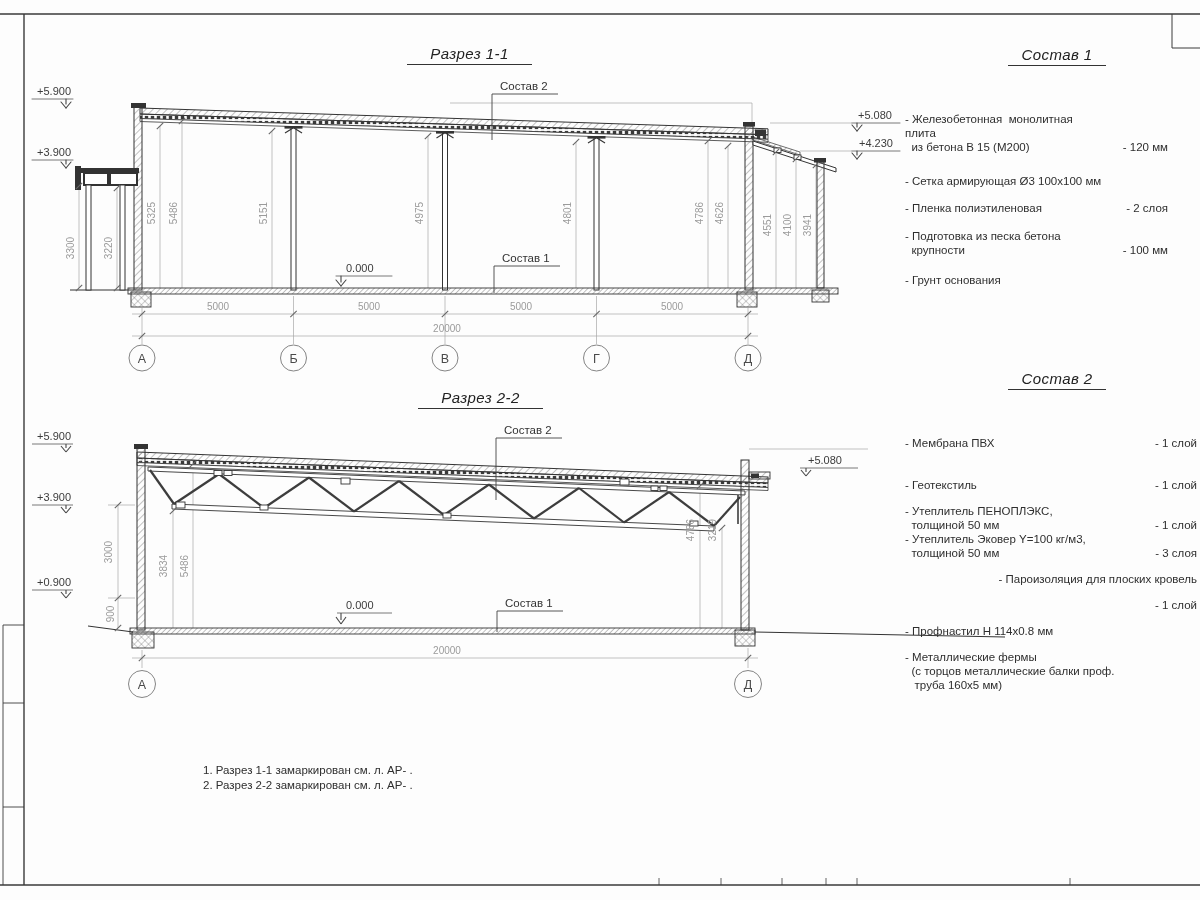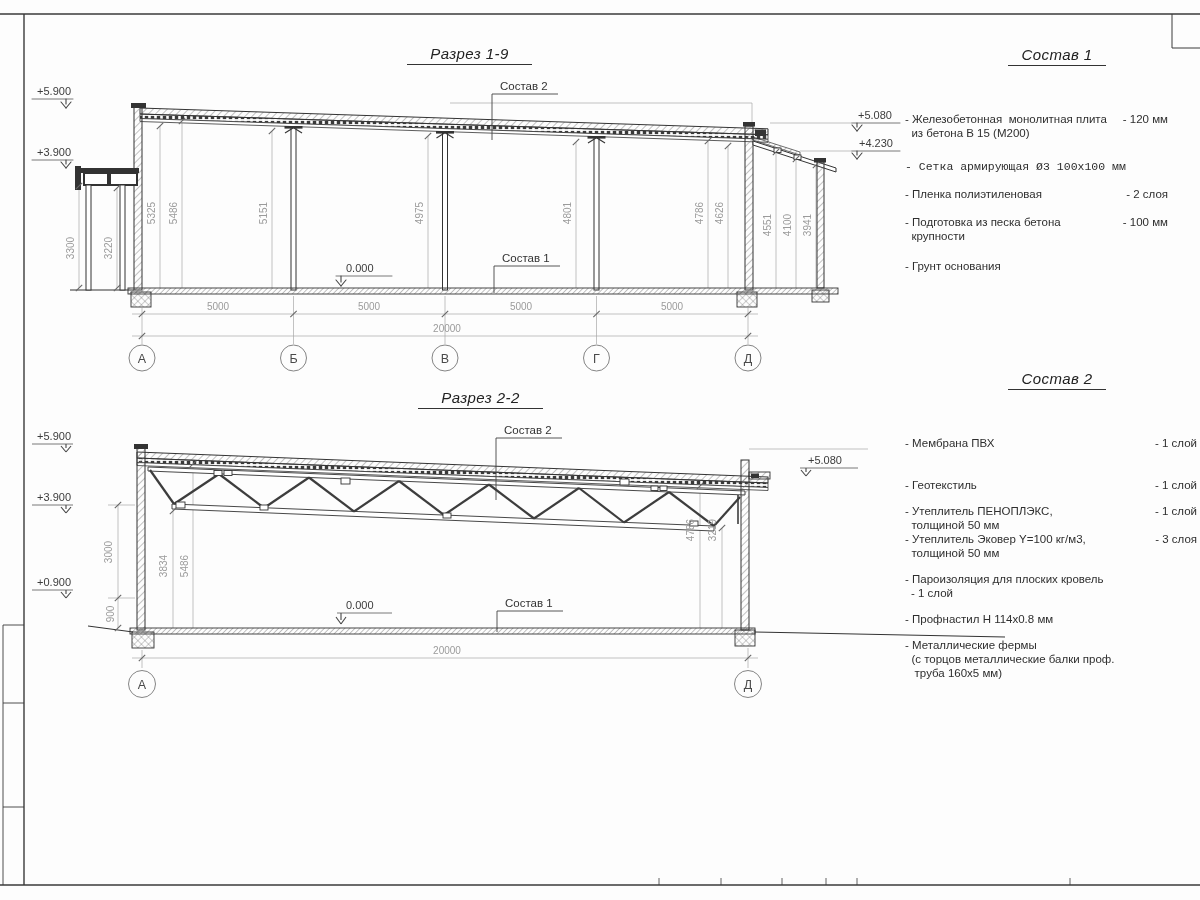--- a/index.html
+++ b/index.html
@@ -8,21 +8,21 @@
   svg{position:absolute;left:0;top:0;}
   .dim{font:10px "Liberation Sans",sans-serif;fill:#9b9b9b;}
   .elev{font:11px "Liberation Sans",sans-serif;fill:#3c3c3c;}
   .axis{font:12.5px "Liberation Sans",sans-serif;fill:#4a4a4a;}
   .lbl{font:11.5px "Liberation Sans",sans-serif;fill:#333;}
   .sec-title{position:absolute;font:italic 15px "Liberation Sans",sans-serif;color:#222;
              text-align:center;border-bottom:1.2px solid #333;padding-bottom:2px;letter-spacing:.4px;}
   .comp-title{position:absolute;font:italic 15px "Liberation Sans",sans-serif;color:#222;
               text-align:center;border-bottom:1.2px solid #333;padding-bottom:2px;letter-spacing:.4px;}
   .comp-list{position:absolute;font:11.5px "Liberation Sans",sans-serif;color:#2e2e2e;}
-  .comp-item{display:flex;}
+  .comp-item{display:flex;align-items:flex-end;gap:12px;}
   .comp-name{flex:1;white-space:pre-wrap;line-height:14px;}
   .comp-val{white-space:nowrap;line-height:14px;padding-left:6px;}
   .notes{position:absolute;font:11.5px "Liberation Sans",sans-serif;color:#2e2e2e;line-height:15px;}
   .notes div{white-space:pre;}
 </style>
 </head>
 <body>
 
 <div id="sheet">
 
@@ -374,31 +374,31 @@
       <text class="lbl" x="504" y="434">Состав 2</text>
       <line x1="496" y1="438" x2="562" y2="438" stroke="#444" stroke-width="0.9"></line>
       <line x1="496" y1="438" x2="496" y2="500" stroke="#444" stroke-width="0.9"></line>
       <text class="lbl" x="505" y="607">Состав 1</text>
       <line x1="497" y1="611" x2="563" y2="611" stroke="#444" stroke-width="0.9"></line>
       <line x1="497" y1="611" x2="497" y2="632" stroke="#444" stroke-width="0.9"></line>
     </g>
   </g>
 </svg>
 
-<div class="sec-title" style="left:407px;top:45px;width:125px;">Разрез 1-9</div>
+<div class="sec-title" style="left:407px;top:45px;width:125px;">Разрез 1-1</div>
 <div class="sec-title" style="left:418px;top:389px;width:125px;">Разрез 2-2</div>
 
 <div class="comp-title" style="left:1008px;top:46px;width:98px;">Состав 1</div>
 <div class="comp-list" style="left:905px;top:112px;width:263px;">
   <div class="comp-item" style="margin-bottom:20px;">
     <div class="comp-name">- Железобетонная  монолитная плита
   из бетона В 15 (М200)</div>
     <div class="comp-val">- 120 мм</div>
   </div>
-  <div class="comp-item" style="margin-bottom:13px;font-family:Liberation Mono, monospace;">
+  <div class="comp-item" style="margin-bottom:13px;">
     <div class="comp-name">- Сетка армирующая Ø3 100х100 мм</div>
     <div class="comp-val"></div>
   </div>
   <div class="comp-item" style="margin-bottom:14px;">
     <div class="comp-name">- Пленка полиэтиленовая</div>
     <div class="comp-val">-  2 слоя</div>
   </div>
   <div class="comp-item" style="margin-bottom:16px;">
     <div class="comp-name">- Подготовка из песка бетона
   крупности</div>
@@ -439,14 +439,18 @@
     <div class="comp-val"></div>
   </div>
   <div class="comp-item">
     <div class="comp-name">- Металлические фермы
   (с торцов металлические балки проф.
    труба 160х5 мм)</div>
     <div class="comp-val"></div>
   </div>
 </div>
 
-
+<div class="notes" style="left:203px;top:763px;">
+  <div>1. Разрез 1-1 замаркирован см. л. АР- .</div>
+  <div>2. Разрез 2-2 замаркирован см. л. АР- .</div>
 </div>
 
+</div>
+
 </body></html>

